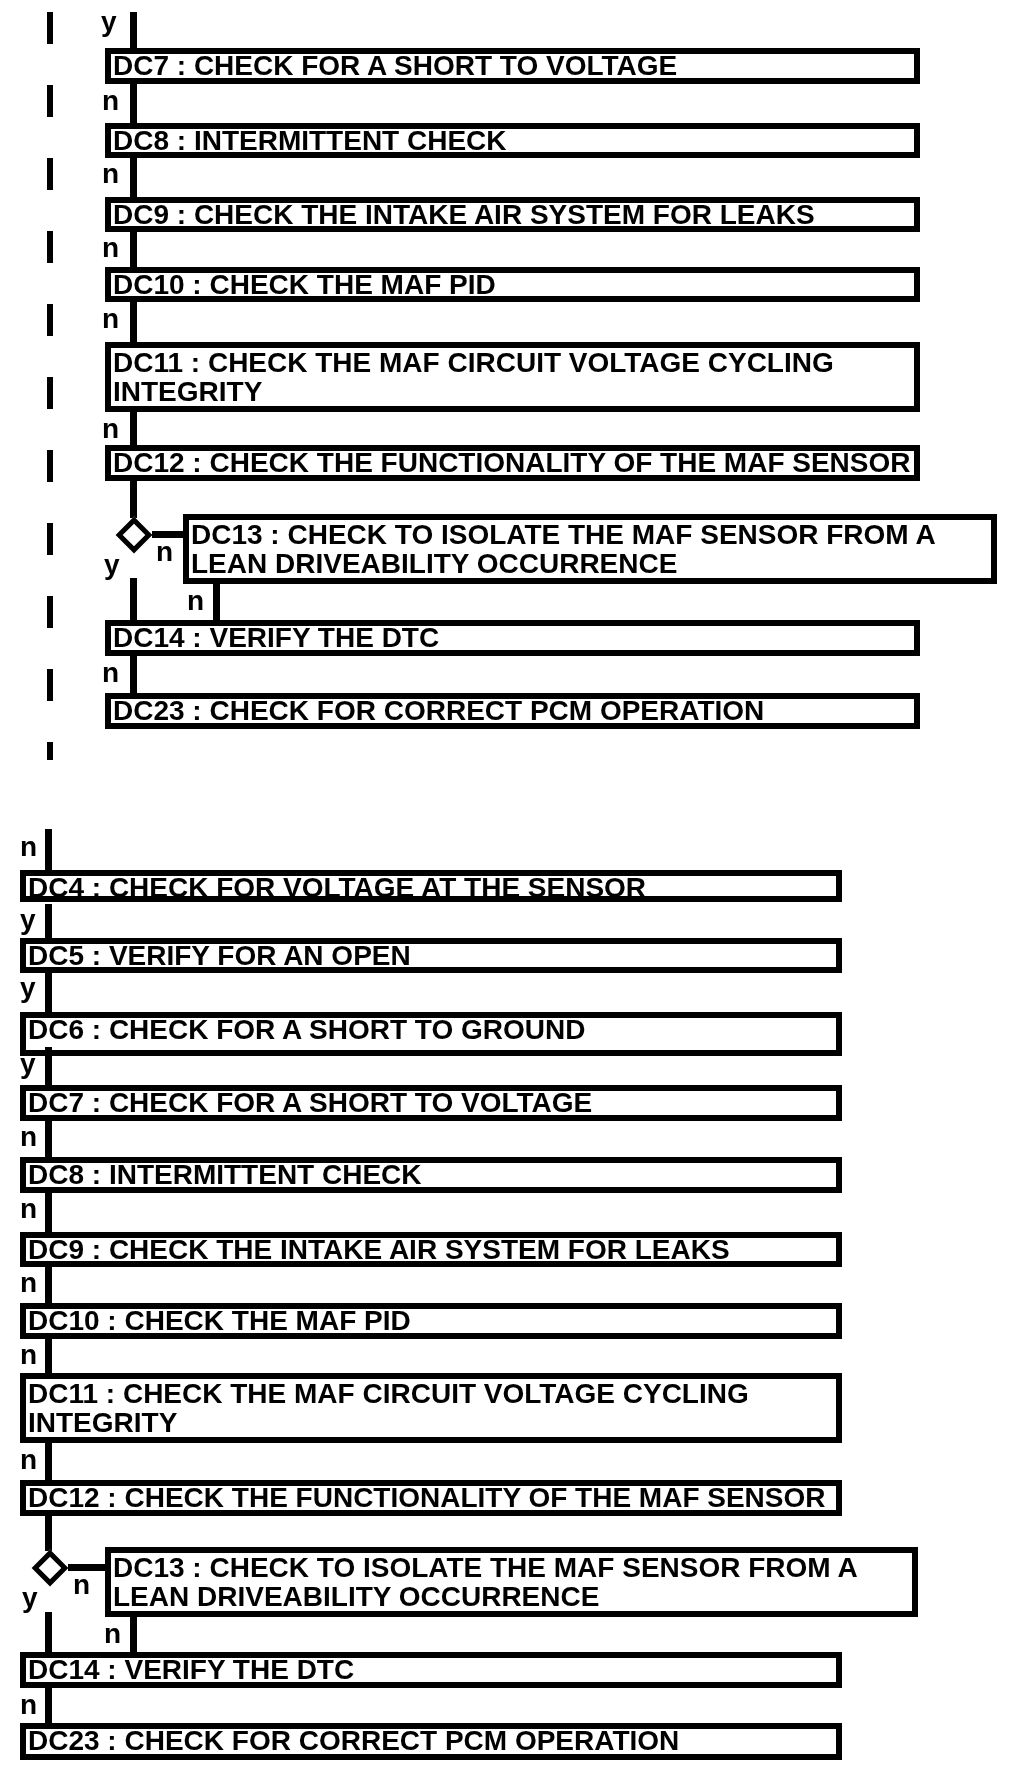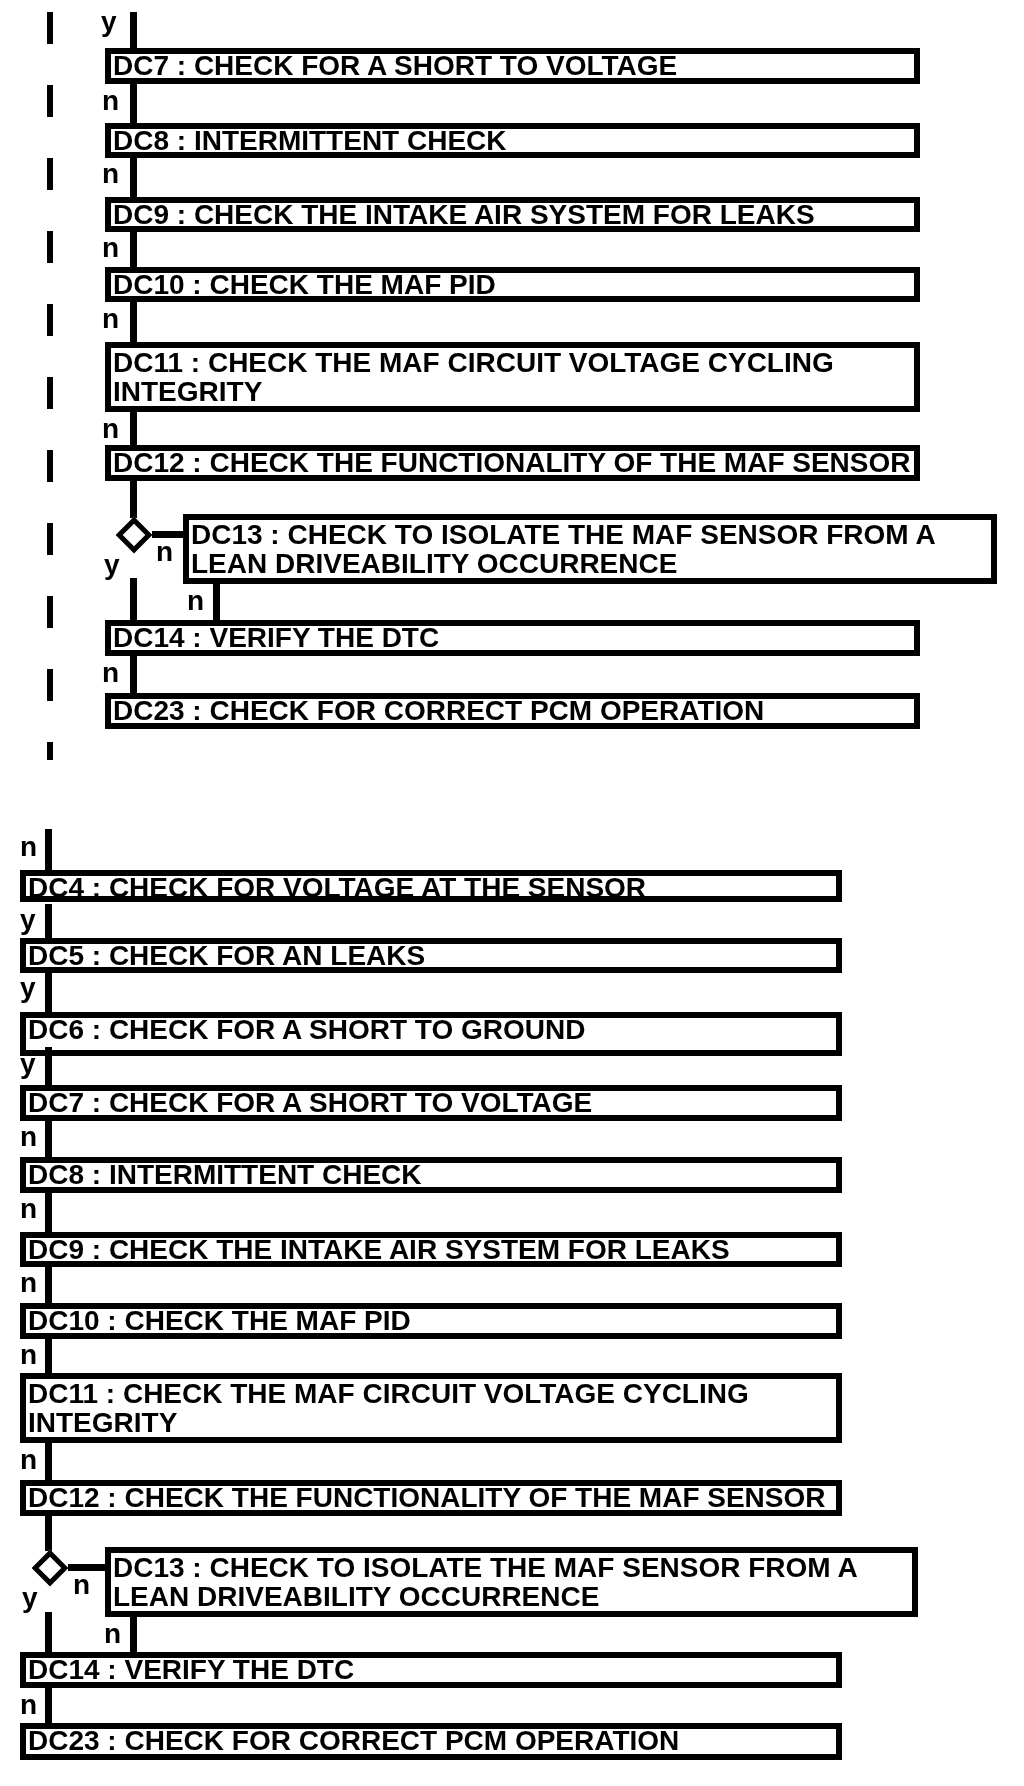--- a/index.html
+++ b/index.html
@@ -77,21 +77,21 @@
 
   <div class="box" style="left:105px; top:693px; width:815px; height:36px;">DC23 : CHECK FOR CORRECT PCM OPERATION</div>
 
   <div class="lbl" style="left:20px; top:833px;">n</div>
   <div class="vline" style="left:45px; top:829px; height:41px;"></div>
 
   <div class="box" style="left:20px; top:870px; width:822px; height:32px;">DC4 : CHECK FOR VOLTAGE AT THE SENSOR</div>
   <div class="lbl" style="left:20px; top:906px;">y</div>
   <div class="vline" style="left:45px; top:904px; height:34px;"></div>
 
-  <div class="box" style="left:20px; top:938px; width:822px; height:35px;">DC5 : CHECK FOR AN LEAKS</div>
+  <div class="box" style="left:20px; top:938px; width:822px; height:35px;">DC5 : VERIFY FOR AN OPEN</div>
   <div class="lbl" style="left:20px; top:974px;">y</div>
   <div class="vline" style="left:45px; top:972px; height:40px;"></div>
 
   <div class="box" style="left:20px; top:1012px; width:822px; height:44px;">DC6 : CHECK FOR A SHORT TO GROUND</div>
   <div class="lbl" style="left:20px; top:1050px;">y</div>
   <div class="vline" style="left:45px; top:1047px; height:38px;"></div>
 
   <div class="box" style="left:20px; top:1085px; width:822px; height:36px;">DC7 : CHECK FOR A SHORT TO VOLTAGE</div>
   <div class="lbl" style="left:20px; top:1123px;">n</div>
   <div class="vline" style="left:45px; top:1120px; height:37px;"></div>

